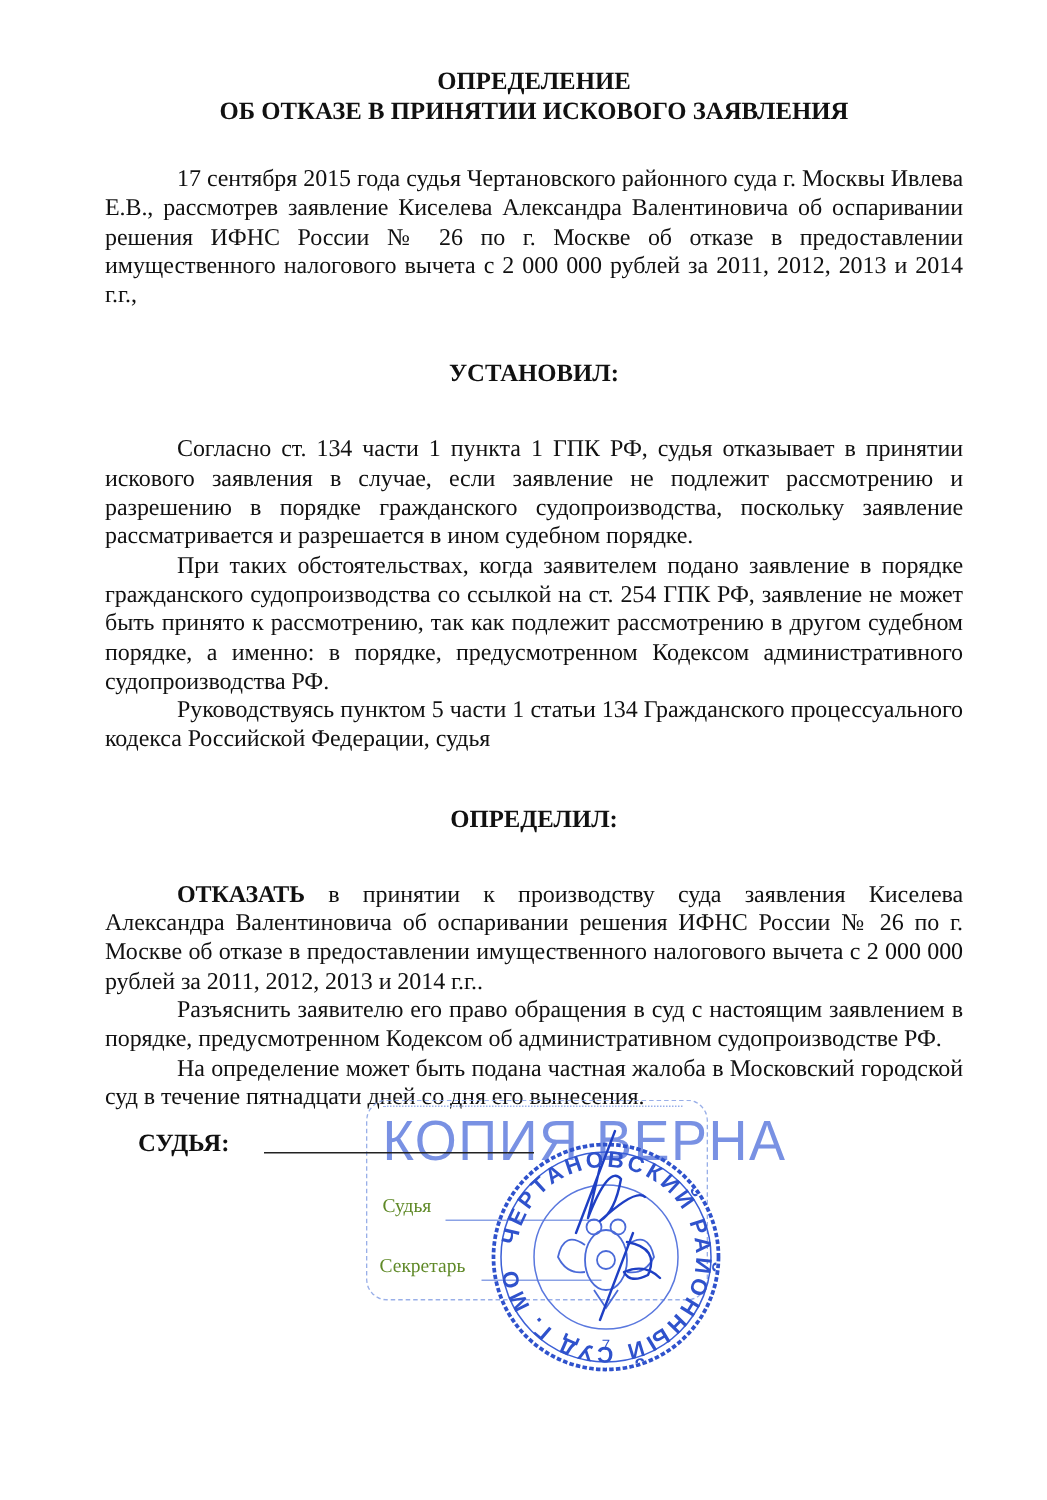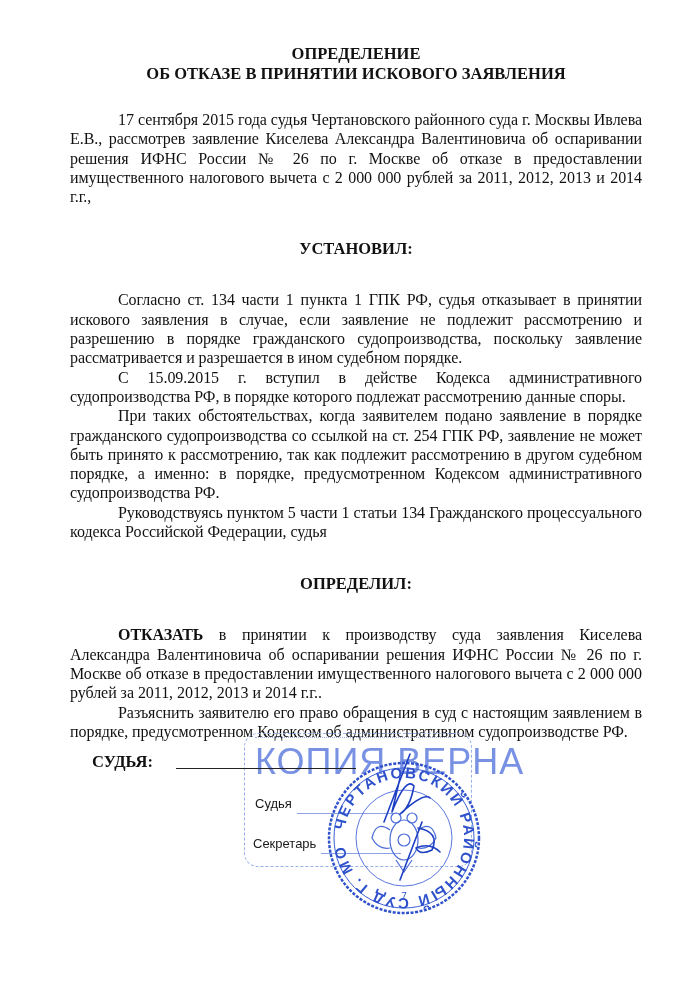--- a/index.html
+++ b/index.html
@@ -94,23 +94,23 @@
     font-family: "Liberation Sans", "DejaVu Sans", sans-serif;
     font-size: 36px;
     letter-spacing: 1px;
     color: #6b86e0;
     font-weight: normal;
     transform: scaleY(1.05);
     white-space: nowrap;
   }
   .rect-stamp .lbl {
     position: absolute;
-    font-family: Liberation Sans, sans-serif;
+    font-family: Liberation Serif, serif;
     font-size: 13px;
-    color: #000000;
+    color: #4d7c0f;
   }
   .rect-stamp .lbl-judge { left: 10px; top: 62px; }
   .rect-stamp .lbl-sec   { left: 8px;  top: 102px; text-align: center; }
   .rect-stamp .ln {
     position: absolute;
     height: 0;
     border-top: 1px solid #7f98e3;
   }
   .rect-stamp .ln-judge { left: 52px; top: 79px; width: 100px; }
   .rect-stamp .ln-sec   { left: 76px; top: 119px; width: 80px; }
@@ -143,31 +143,31 @@
   <p class="title">ОБ ОТКАЗЕ В ПРИНЯТИИ ИСКОВОГО ЗАЯВЛЕНИЯ</p>
   <div class="gap-title"></div>
 
   <p class="para">17 сентября 2015 года судья Чертановского районного суда г. Москвы Ивлева Е.В., рассмотрев заявление Киселева Александра Валентиновича об оспаривании решения ИФНС России № 26 по г. Москве об отказе в предоставлении имущественного налогового вычета с 2 000 000 рублей за 2011, 2012, 2013 и 2014 г.г.,</p>
 
   <div class="gap-head-before"></div>
   <p class="section-heading">УСТАНОВИЛ:</p>
   <div class="gap-head-after"></div>
 
   <p class="para">Согласно ст. 134 части 1 пункта 1 ГПК РФ, судья отказывает в принятии искового заявления в случае, если заявление не подлежит рассмотрению и разрешению в порядке гражданского судопроизводства, поскольку заявление рассматривается и разрешается в ином судебном порядке.</p>
-  <p class="para">С 15.09.2015 г. вступил в действе Кодекса административного судопроизводства РФ, в порядке которого подлежат рассмотрению данные споры.</p>
   <p class="para">При таких обстоятельствах, когда заявителем подано заявление в порядке гражданского судопроизводства со ссылкой на ст. 254 ГПК РФ, заявление не может быть принято к рассмотрению, так как подлежит рассмотрению в другом судебном порядке, а именно: в порядке, предусмотренном Кодексом административного судопроизводства РФ.</p>
   <p class="para">Руководствуясь пунктом 5 части 1 статьи 134 Гражданского процессуального кодекса Российской Федерации, судья</p>
 
   <div class="gap-head-before"></div>
   <p class="section-heading">ОПРЕДЕЛИЛ:</p>
   <div class="gap-head-after"></div>
 
   <p class="para"><span class="bold-lead">ОТКАЗАТЬ</span><span> в принятии к производству суда заявления Киселева Александра Валентиновича об оспаривании решения ИФНС России № 26 по г. Москве об отказе в предоставлении имущественного налогового вычета с 2 000 000 рублей за 2011, 2012, 2013 и 2014 г.г..</span></p>
 
   <p class="para">Разъяснить заявителю его право обращения в суд с настоящим заявлением в порядке, предусмотренном Кодексом об административном судопроизводстве РФ.</p>
+  <p class="para">На определение может быть подана частная жалоба в Московский городской суд в течение пятнадцати дней со дня его вынесения.</p>
 </div>
 
 <div class="signature-block">СУДЬЯ:</div>
 <div class="sig-line"></div>
 
 <div class="rect-stamp">
   <div class="arc-text"></div>
   <div class="big">КОПИЯ ВЕРНА</div>
   <div class="lbl lbl-judge">Судья</div>
   <div class="ln ln-judge"></div>

